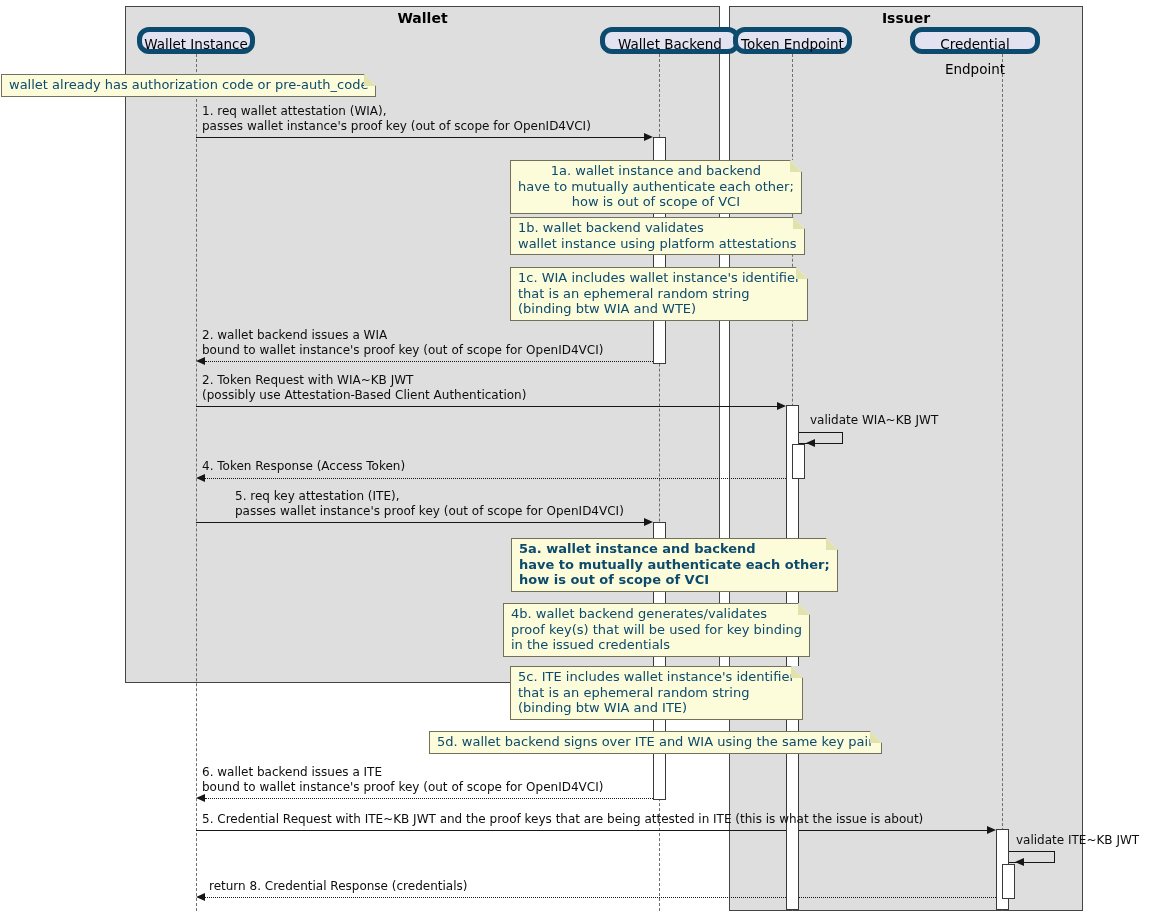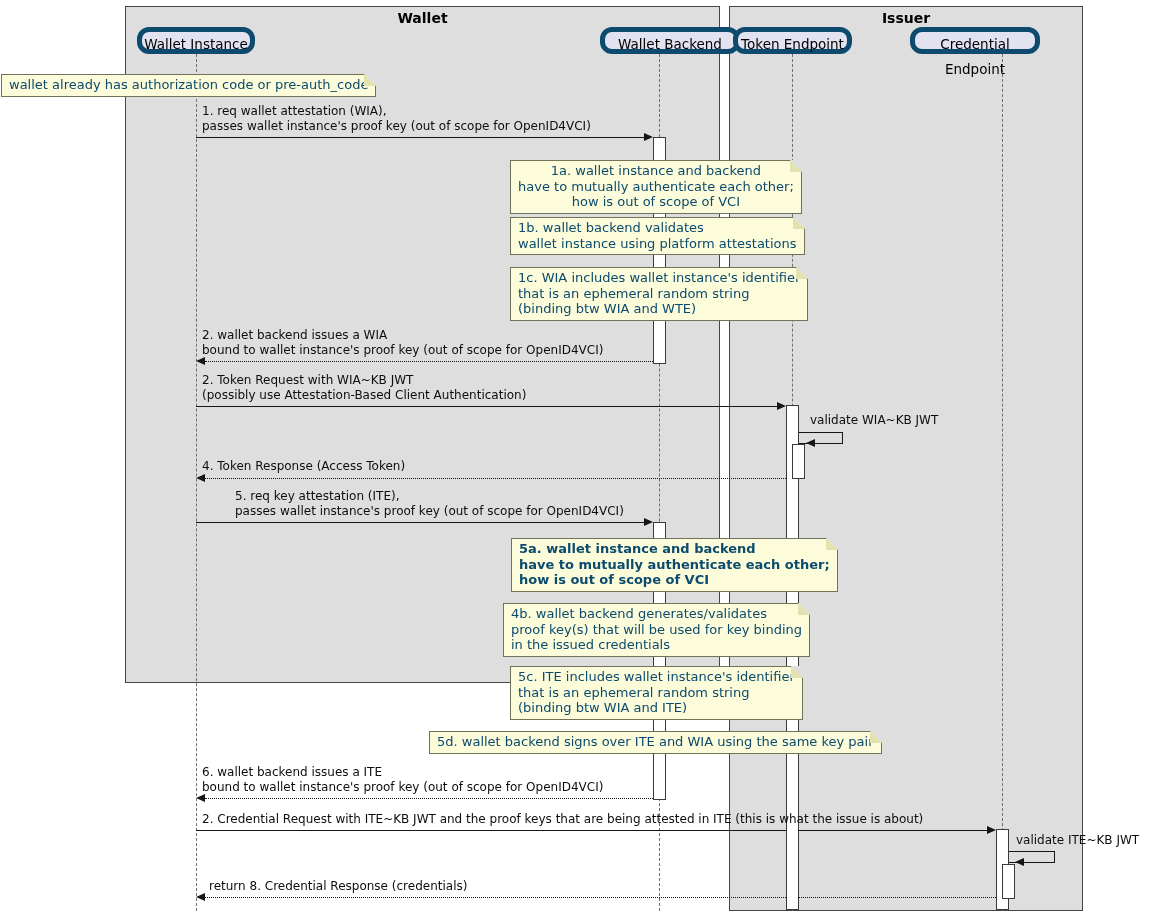--- a/index.html
+++ b/index.html
@@ -125,21 +125,21 @@
 passes wallet instance's proof key (out of scope for OpenID4VCI)</div>
   <div class="msg-label" style="left:202px;top:328px;">2. wallet backend issues a WIA
 bound to wallet instance's proof key (out of scope for OpenID4VCI)</div>
   <div class="msg-label" style="left:202px;top:373px;">2. Token Request with WIA~KB JWT
 (possibly use Attestation-Based Client Authentication)</div>
   <div class="msg-label" style="left:202px;top:459px;">4. Token Response (Access Token)</div>
   <div class="msg-label" style="left:202px;top:489px;margin-left:33px;">5. req key attestation (ITE),
 passes wallet instance's proof key (out of scope for OpenID4VCI)</div>
   <div class="msg-label" style="left:202px;top:765px;">6. wallet backend issues a ITE
 bound to wallet instance's proof key (out of scope for OpenID4VCI)</div>
-  <div class="msg-label" style="left:202px;top:812px;">2. Credential Request with ITE~KB JWT and the proof keys that are being attested in ITE (this is what the issue is about)</div>
+  <div class="msg-label" style="left:202px;top:812px;">5. Credential Request with ITE~KB JWT and the proof keys that are being attested in ITE (this is what the issue is about)</div>
   <div class="msg-label" style="left:209px;top:879px;">return 8. Credential Response (credentials)</div>
   <div class="msg-label" style="left:810px;top:413px;">validate WIA~KB JWT</div>
   <div class="msg-label" style="left:1016px;top:833px;">validate ITE~KB JWT</div>
 
   <div class="participant" style="left:137px;width:118px;">Wallet Instance</div>
   <div class="participant" style="left:600px;width:140px;">Wallet Backend</div>
   <div class="participant" style="left:733px;width:119px;">Token Endpoint</div>
   <div class="participant" style="left:902px;width:130px;margin-left:8px;">Credential Endpoint</div>
 
 </div>

